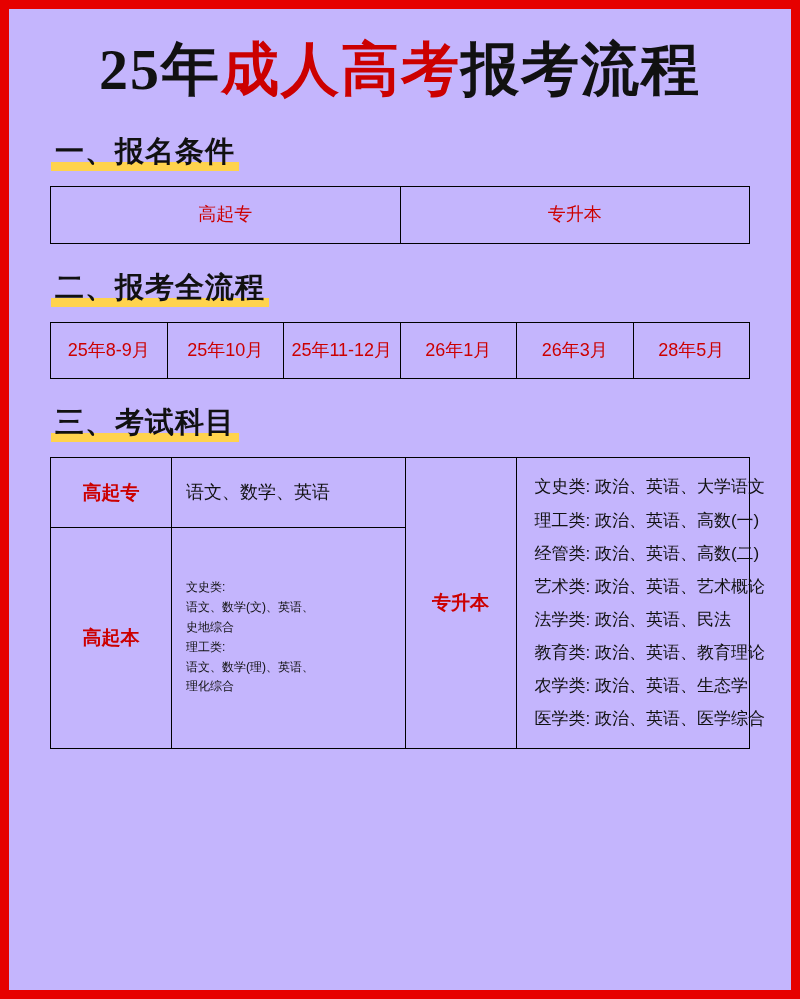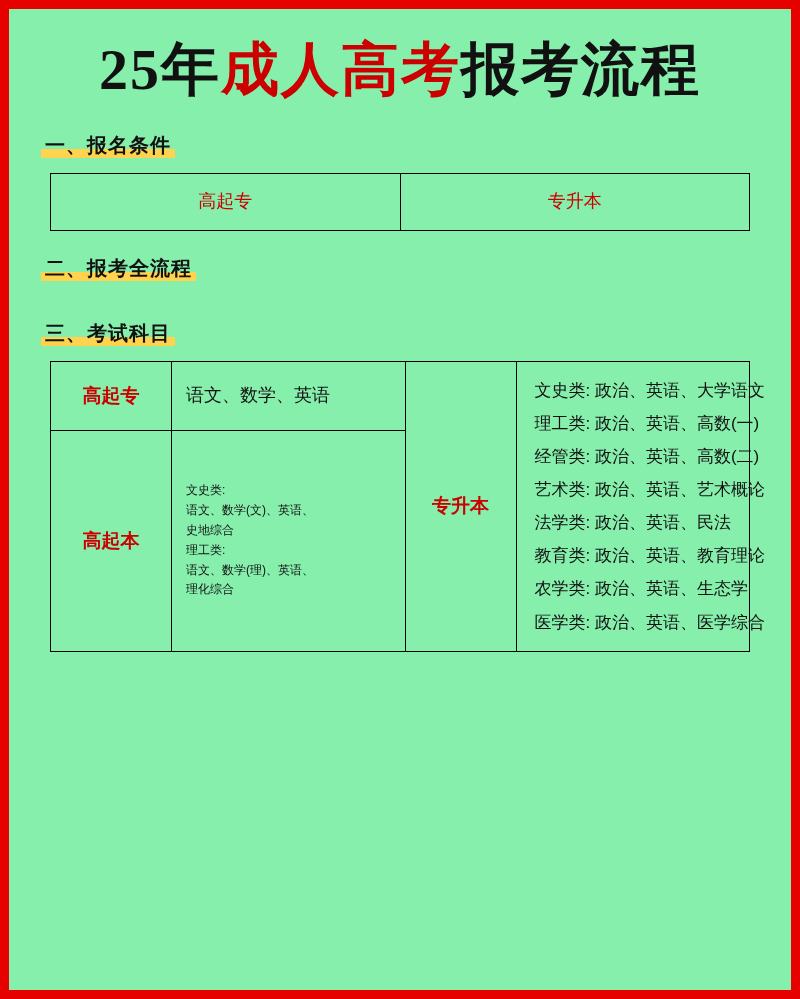--- a/index.html
+++ b/index.html
@@ -12,21 +12,21 @@
     background: #ffffff;
     font-family: "Liberation Sans", sans-serif;
     overflow: hidden;
   }
   .page {
     position: relative;
     width: 800px;
     height: 999px;
     box-sizing: border-box;
     border: 9px solid #e60000;
-    background: #86efac;
+    background: #c4b5fd;
   }
   .inner {
     padding: 18px 28px 0 28px;
   }
   
   .title {
     text-align: center;
     font-family: "Liberation Serif", serif;
     font-weight: bold;
     font-size: 58px;
@@ -36,22 +36,22 @@
     color: #111111;
     white-space: nowrap;
   }
   .title .red {
     color: #cc0000;
   }
   
   .section-head {
     position: relative;
     display: inline-block;
-    margin: 22px 0 12px 4px;
-    font-size: 20px;
+    margin: 22px 0 12px 14px;
+    font-size: 29px;
     font-weight: bold;
     color: #111111;
     font-family: Liberation Sans, sans-serif;
     letter-spacing: 1px;
     padding: 0 4px;
   }
   .section-head .hl {
     position: absolute;
     left: 0;
     right: 0;
@@ -163,20 +163,28 @@
       </table>
 
     
     <div class="section-head">
       <span class="hl"></span>
       <span class="txt">二、报考全流程</span>
     </div>
 
     <table class="t2">
       <tbody>
+          <tr>
+        <td class="hdr">25年8-9月</td>
+        <td class="hdr">25年10月</td>
+        <td class="hdr">25年11-12月</td>
+        <td class="hdr">26年1月</td>
+        <td class="hdr">26年3月</td>
+        <td class="hdr">28年5月</td>
+      </tr>
     </tbody>
       </table>
 
     
     <div class="section-head">
       <span class="hl"></span>
       <span class="txt">三、考试科目</span>
     </div>
 
     <table class="t3">

